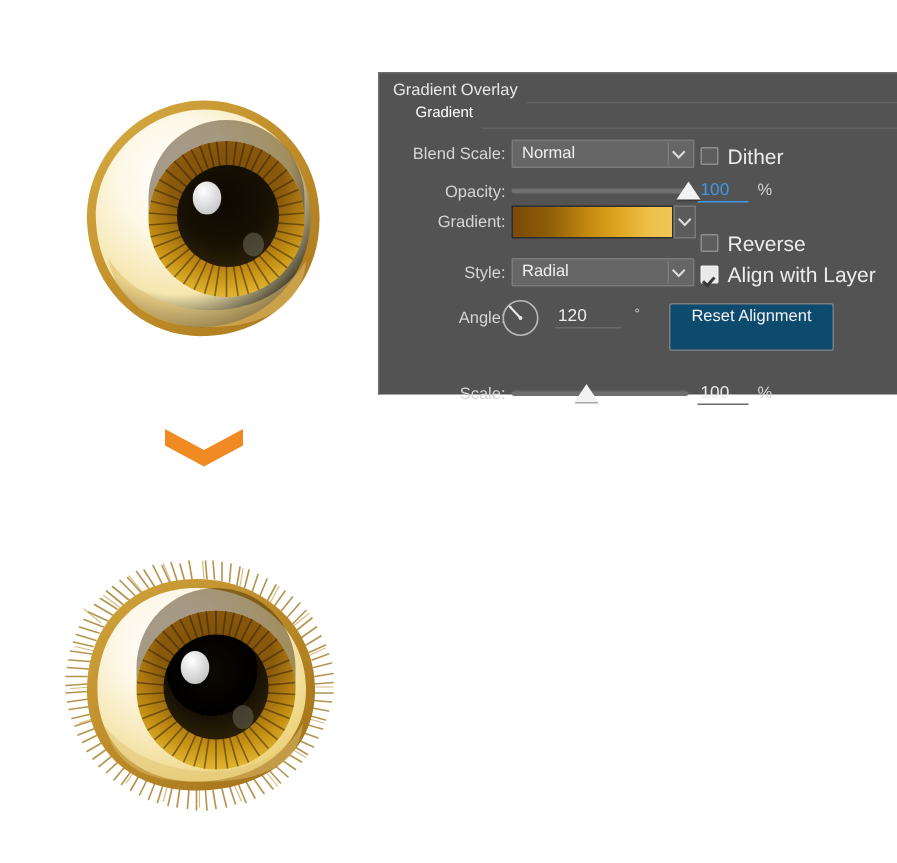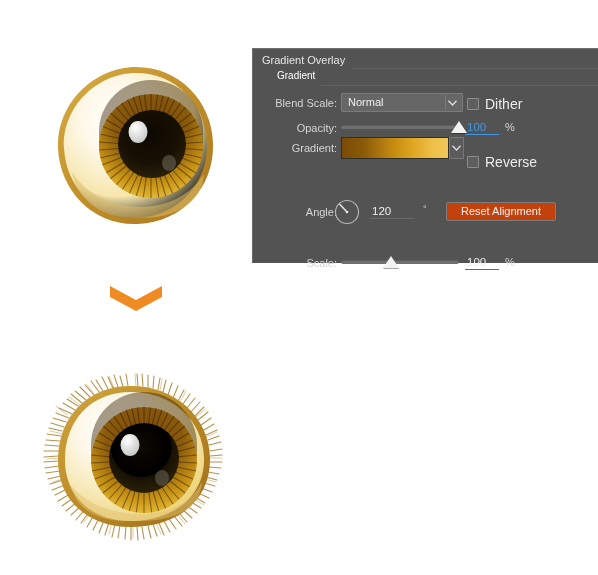--- a/index.html
+++ b/index.html
@@ -220,26 +220,26 @@
   
   #angle-dial {
     position: absolute;
     width: 26px; height: 26px;
     cursor: pointer;
   }
 
   
   .btn {
     position: absolute;
-    background: #c2410c;
+    background: #0c4a6e;
     border: 1px solid #7d7d7d;
     border-radius: 2px;
     color: #f2f2f2;
     font-size: 11px;
-    height: 19px;
+    height: 32px;
     line-height: 17px;
     text-align: center;
     cursor: pointer;
   }
 </style>
 </head>
 <body>
 
 <div id="stage">
 
@@ -602,20 +602,36 @@
           <svg width="9" height="6" viewBox="0 0 9 6">
               <path d="M0.5 0.8 L4.5 5 L8.5 0.8" fill="none" stroke="#dcdcdc" stroke-width="1.4"></path>
             </svg>
         </div>
         <div class="chk-wrap" style="left:214px; top:5px;margin-top:12px;">
           <span class="chk"></span>
           <span class="chk-lbl">Reverse</span>
         </div>
       </div>
 
+      <div class="row" style="top:122px;">
+        <div class="lbl">Style:</div>
+        <div class="combo" style="left:88px; width:122px; top:1px;">
+          <span>Radial</span>
+          <span class="combo-divider"></span>
+          <span class="caret">
+            <svg width="9" height="6" viewBox="0 0 9 6">
+                <path d="M0.5 0.8 L4.5 5 L8.5 0.8" fill="none" stroke="#dcdcdc" stroke-width="1.4"></path>
+              </svg>
+          </span>
+        </div>
+        <div class="chk-wrap" style="left:214px; top:4px;">
+          <span class="chk on"></span>
+          <span class="chk-lbl">Align with Layer</span>
+        </div>
+      </div>
 
       <div class="row" style="top:152px;">
         <div class="lbl">Angle:</div>
         <div id="angle-dial" style="left:81px; top:-2px;">
           <svg width="26" height="26" viewBox="0 0 26 26">
             <circle cx="13" cy="13" r="11.5" fill="none" stroke="#b8b8b8" stroke-width="1.1"></circle>
             <line x1="13" y1="13" x2="5.5" y2="5.0" stroke="#e8e8e8" stroke-width="1.4"></line>
             <circle cx="13" cy="13" r="1.3" fill="#e8e8e8"></circle>
           </svg>
         </div>

